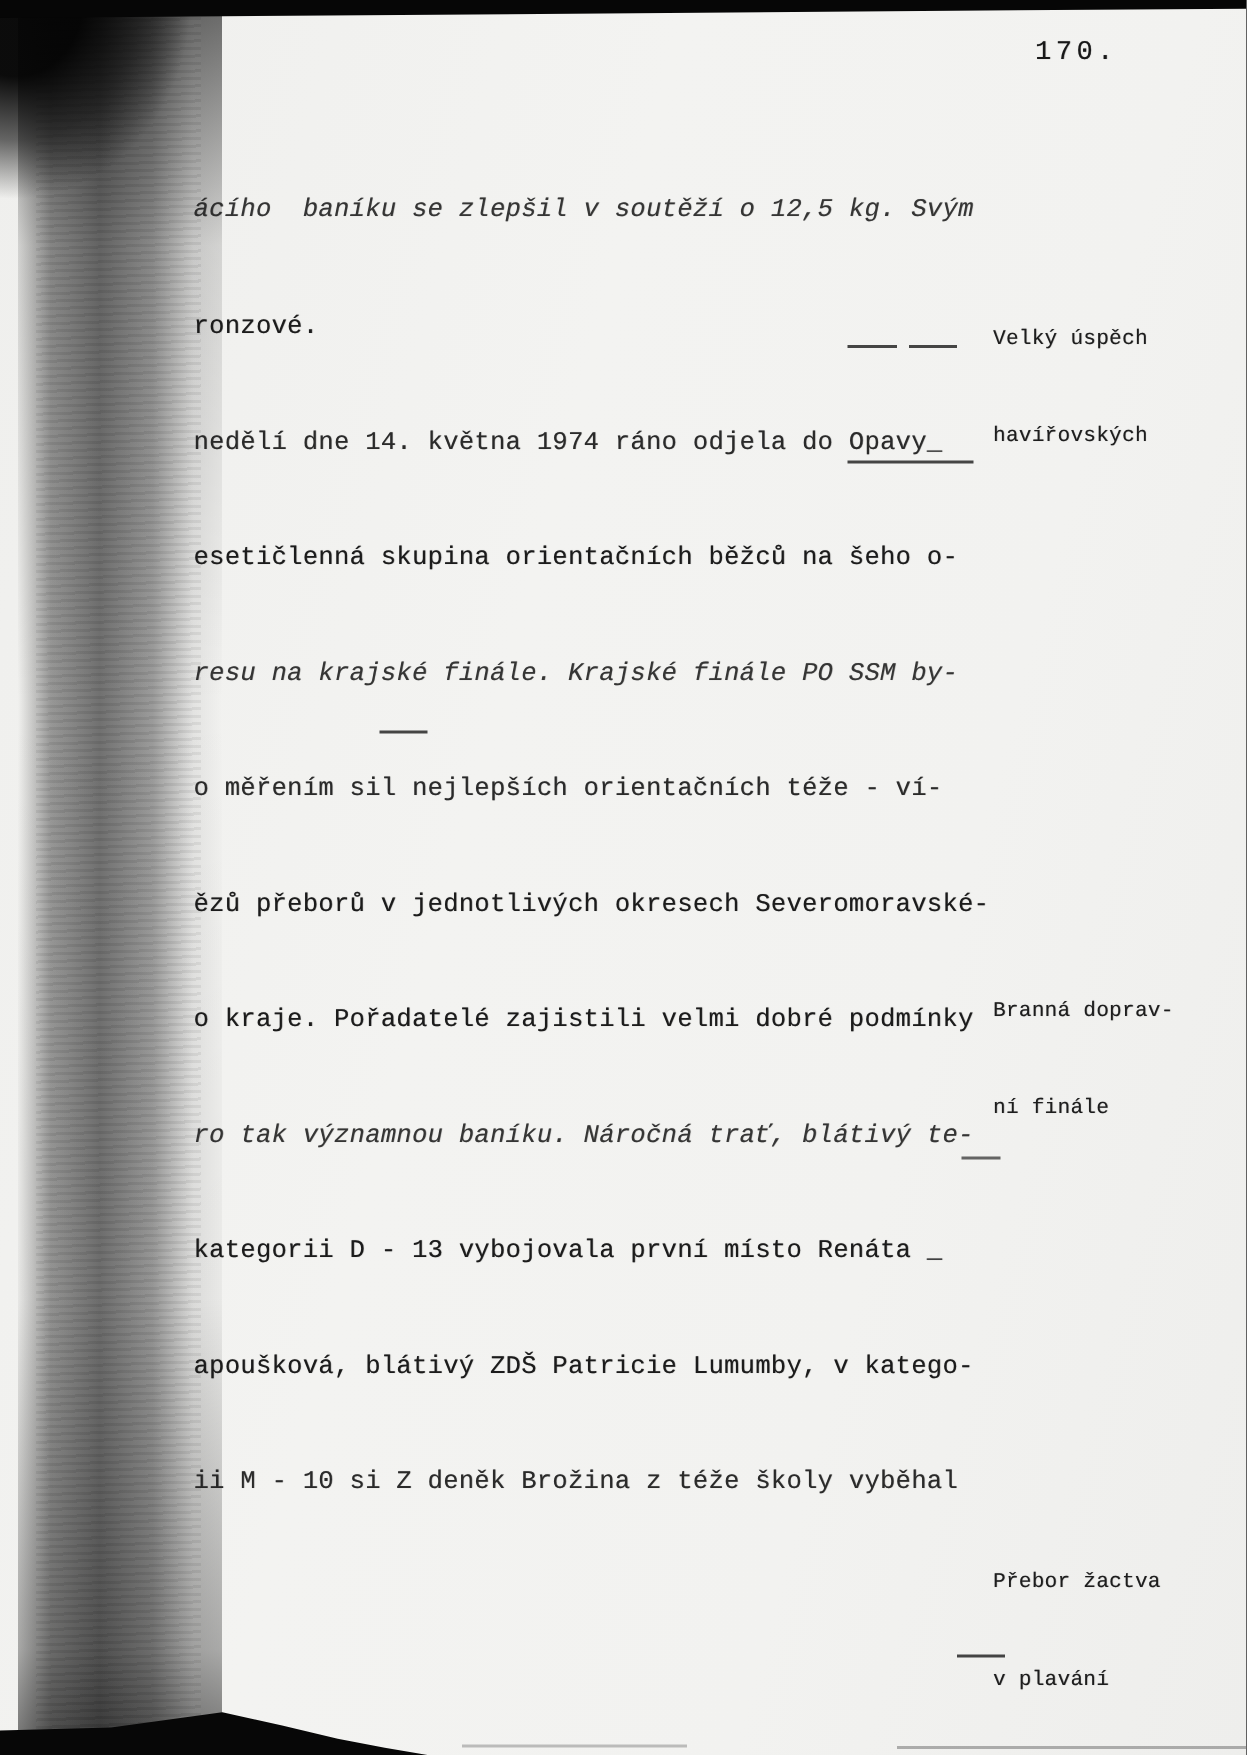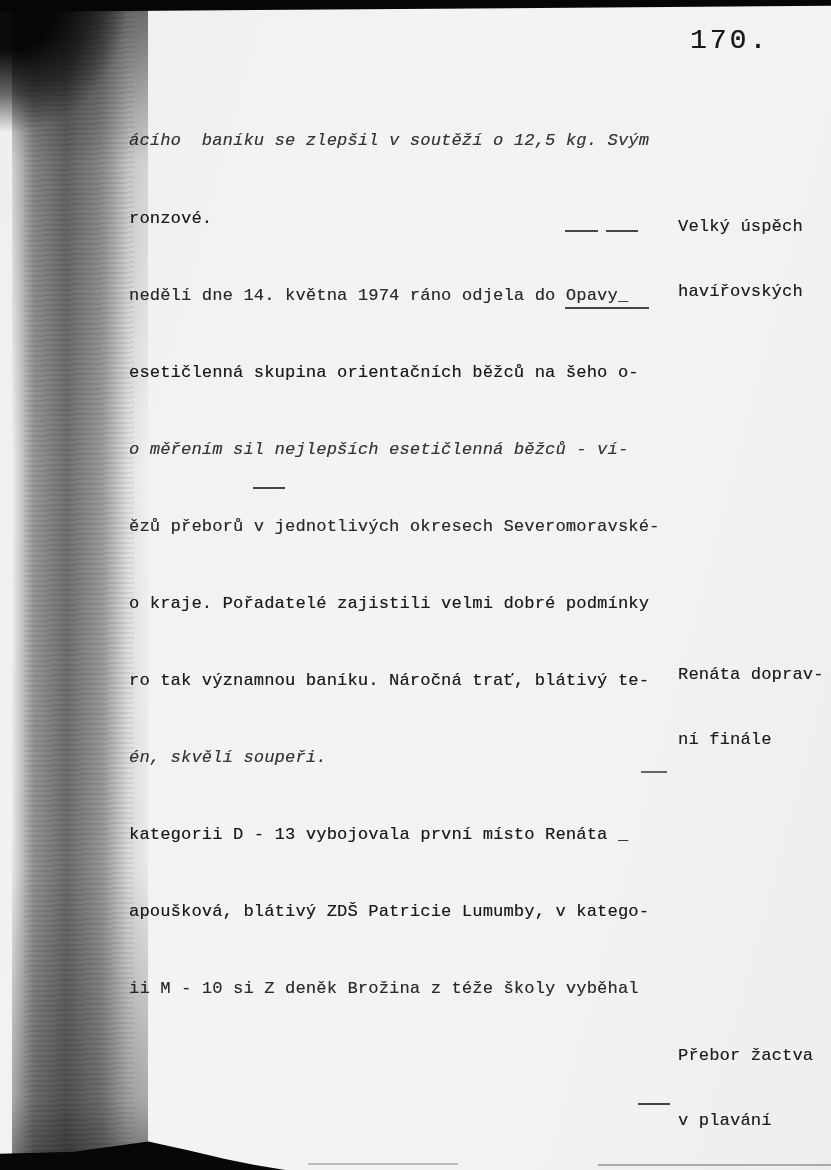--- a/index.html
+++ b/index.html
@@ -21,29 +21,29 @@
   .gutter-texture { position:absolute; top:0; left:24px; width:110px; height:1170px; opacity:.25;
     background:repeating-linear-gradient(178deg, rgba(0,0,0,0.25) 0 2px, rgba(255,255,255,0.06) 2px 5px); }
   .top-left-blob { position:absolute; top:0; left:0; width:170px; height:190px;
     background:radial-gradient(ellipse 150px 170px at 6% 0%, rgba(4,4,4,0.97) 30%,
       rgba(15,15,15,0.62) 55%, rgba(0,0,0,0) 78%); }
   .bottom-wedge { position:absolute; left:0; bottom:0; width:285px; height:34px; background:#070707;
     clip-path:polygon(0 52%, 26% 46%, 52% 16%, 66% 42%, 79% 68%, 90% 86%, 100% 100%, 0 100%); }
   .bottom-line-1 { position:absolute; left:308px; bottom:5px; width:150px; height:2px; background:rgba(120,120,120,0.45); }
   .bottom-line-2 { position:absolute; left:598px; bottom:4px; width:233px; height:2px; background:rgba(115,115,115,0.55); }
   
-  .page-number { position:absolute; left:690px; top:25px; font-size:28px; letter-spacing:3px;
+  .page-number { position:absolute; left:690px; top:25px; font-size:18px; letter-spacing:3px;
     color:#181818; text-shadow:0.3px 0.3px 0.5px rgba(25,25,25,0.55); }
   .body-text { position:absolute; left:129px; top:77px; font-size:17px; line-height:25.7px;
     color:#1b1b1b; white-space:pre; letter-spacing:0.2px;
     text-shadow:0.3px 0.3px 0.45px rgba(30,30,30,0.55); }
   .tl { height:25.7px; }
   .tl:nth-child(3n) { opacity:.93; }
   .tl:nth-child(4n+1) { opacity:.88;font-style:italic; }
-  .margin-note { position:absolute; left:678px; font-size:17px; line-height:21.8px;
+  .margin-note { position:absolute; left:662px; font-size:14px; line-height:21.8px;
     color:#1d1d1d; white-space:pre; letter-spacing:0.2px;
     text-shadow:0.3px 0.3px 0.45px rgba(30,30,30,0.5); }
   .note-1 { top:172px; } .note-2 { top:620px; } .note-3 { top:1001px; }
   .ul-mark { position:absolute; height:2px; background:rgba(25,25,25,0.8); }
   .ul-ssm { left:565px; top:230px; width:33px; }
   .ul-by  { left:606px; top:230px; width:32px; }
   .ul-podminky { left:565px; top:307px; width:84px; }
   .ul-amk { left:253px; top:487px; width:32px; }
   .ul-do  { left:638px; top:1103px; width:32px; }
   .ol-sou { left:641px; top:771px; width:26px; height:2px; background:rgba(40,40,40,0.7); }
@@ -61,25 +61,25 @@
   <div class="bottom-line-1"></div>
   <div class="bottom-line-2"></div>
 
   <div class="page-number">170.</div>
 
   <div class="body-text">
     <div class="tl">ácího  baníku se zlepšil v soutěží o 12,5 kg. Svým</div>
     <div class="tl">ronzové.</div>
     <div class="tl">nedělí dne 14. května 1974 ráno odjela do Opavy_</div>
     <div class="tl">esetičlenná skupina orientačních běžců na šeho o-</div>
-    <div class="tl">o měřením sil nejlepších esetičlenná běžců - ví-</div>
+    <div class="tl">resu na krajské finále. Krajské finále PO SSM by-</div>
+    <div class="tl">o měřením sil nejlepších orientačních téže - ví-</div>
     <div class="tl">ězů přeborů v jednotlivých okresech Severomoravské-</div>
     <div class="tl">o kraje. Pořadatelé zajistili velmi dobré podmínky</div>
     <div class="tl">ro tak významnou baníku. Náročná trať, blátivý te-</div>
-    <div class="tl">én, skvělí soupeři.</div>
     <div class="tl">kategorii D - 13 vybojovala první místo Renáta _</div>
     <div class="tl">apoušková, blátivý ZDŠ Patricie Lumumby, v katego-</div>
     <div class="tl">ii M - 10 si Z deněk Brožina z téže školy vyběhal</div>
     
     
     
     
     
     
     
@@ -103,21 +103,21 @@
     
     
     
   </div>
 
   <div class="margin-note note-1">
     <div>Velký úspěch</div>
     <div>havířovských</div>
   </div>
   <div class="margin-note note-2">
-    <div>Renáta doprav-</div>
+    <div>Branná doprav-</div>
     <div>ní finále</div>
   </div>
   <div class="margin-note note-3">
     <div>Přebor žactva</div>
     <div>v plavání</div>
   </div>
 
   <div class="ul-mark ul-ssm"></div>
   <div class="ul-mark ul-by"></div>
   <div class="ul-mark ul-podminky"></div>

